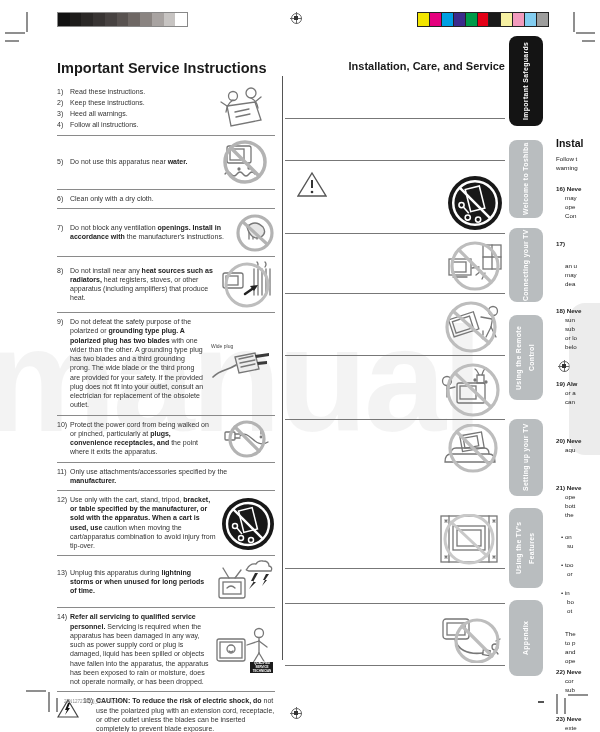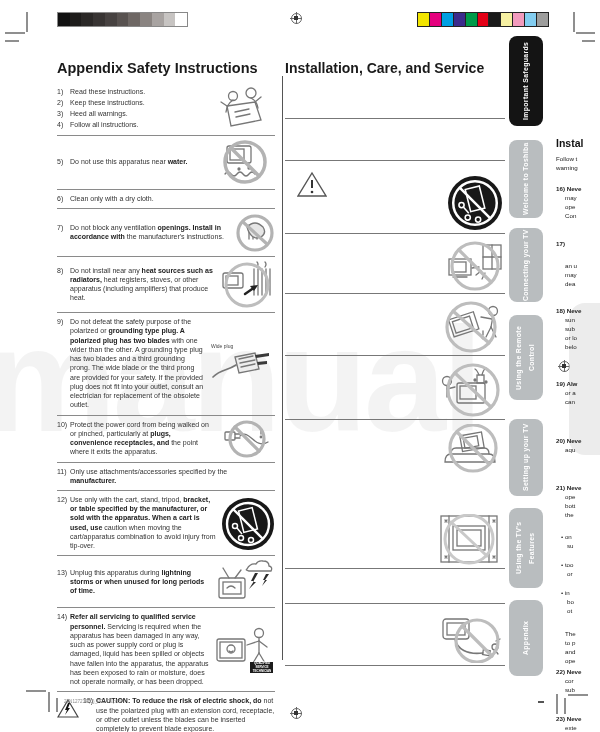--- a/index.html
+++ b/index.html
@@ -30,21 +30,21 @@
   .item{position:relative;padding-left:13px;margin-bottom:2px;}
   .item .num{position:absolute;left:0;top:0;}
   .bld{font-weight:bold;color:#222;}
   svg{display:block;}
   .wp-label{position:absolute;left:2px;top:-2px;font-size:5px;color:#444;}
   .svc-badge{position:absolute;left:35px;top:37px;width:24px;font-size:3px;line-height:1.25;
              color:#fff;text-align:center;font-weight:bold;}
   
   .midcol{position:absolute;left:285px;top:60px;width:220px;z-index:2;}
   .vrule{position:absolute;left:282px;top:76px;width:1.3px;height:584px;background:#555;z-index:2;}
-  .midtitle{font-size:14px;font-weight:bold;color:#1a1a1a;height:24px;}
+  .midtitle{font-size:11px;font-weight:bold;color:#1a1a1a;height:24px;text-align:right;}
   .mrow{position:relative;border-bottom:1.3px solid #777;}
   .m1{height:34px;} .m2{height:41px;} .m3{height:72px;} .m4{height:59px;} .m5{height:61px;}
   .m6{height:63px;} .m7{height:148px;} .m8{height:34px;} .m9{height:61px;}
   .mart{position:absolute;right:2px;bottom:2px;}
   .mart.topper{top:4px;bottom:auto;}
   .mtri{position:absolute;left:12px;top:10px;}
   
   .tab{position:absolute;left:509px;width:34px;border-radius:8px;background:#b9bdbf;color:#fff;
        display:flex;align-items:center;justify-content:center;text-align:center;
        writing-mode:vertical-rl;transform:rotate(180deg);font-weight:bold;font-size:6.8px;
@@ -132,21 +132,21 @@
     <span class="ring"></span>
       <span class="h"></span>
       <span class="v"></span>
       <span class="dot"></span>
   </div>
 
   <div class="watermark">manual</div>
   <div class="rdeco"></div>
 
   <div class="leftcol">
-    <div class="lefttitle">Appendix Safety Instructions</div>
+    <div class="lefttitle">Important Service Instructions</div>
 
     <div class="sec">
       <div class="txt">
         <div class="item"><span class="num">1)</span><span><span>Read these instructions.</span></span></div>
         <div class="item"><span class="num">2)</span><span><span>Keep these instructions.</span></span></div>
         <div class="item"><span class="num">3)</span><span><span>Heed all warnings.</span></span></div>
         <div class="item"><span class="num">4)</span><span><span>Follow all instructions.</span></span></div>
       </div>
       <div class="art">
         <svg width="64" height="46" viewBox="0 0 64 46" stroke="#777" fill="none" stroke-width="1.3" stroke-linecap="round">

